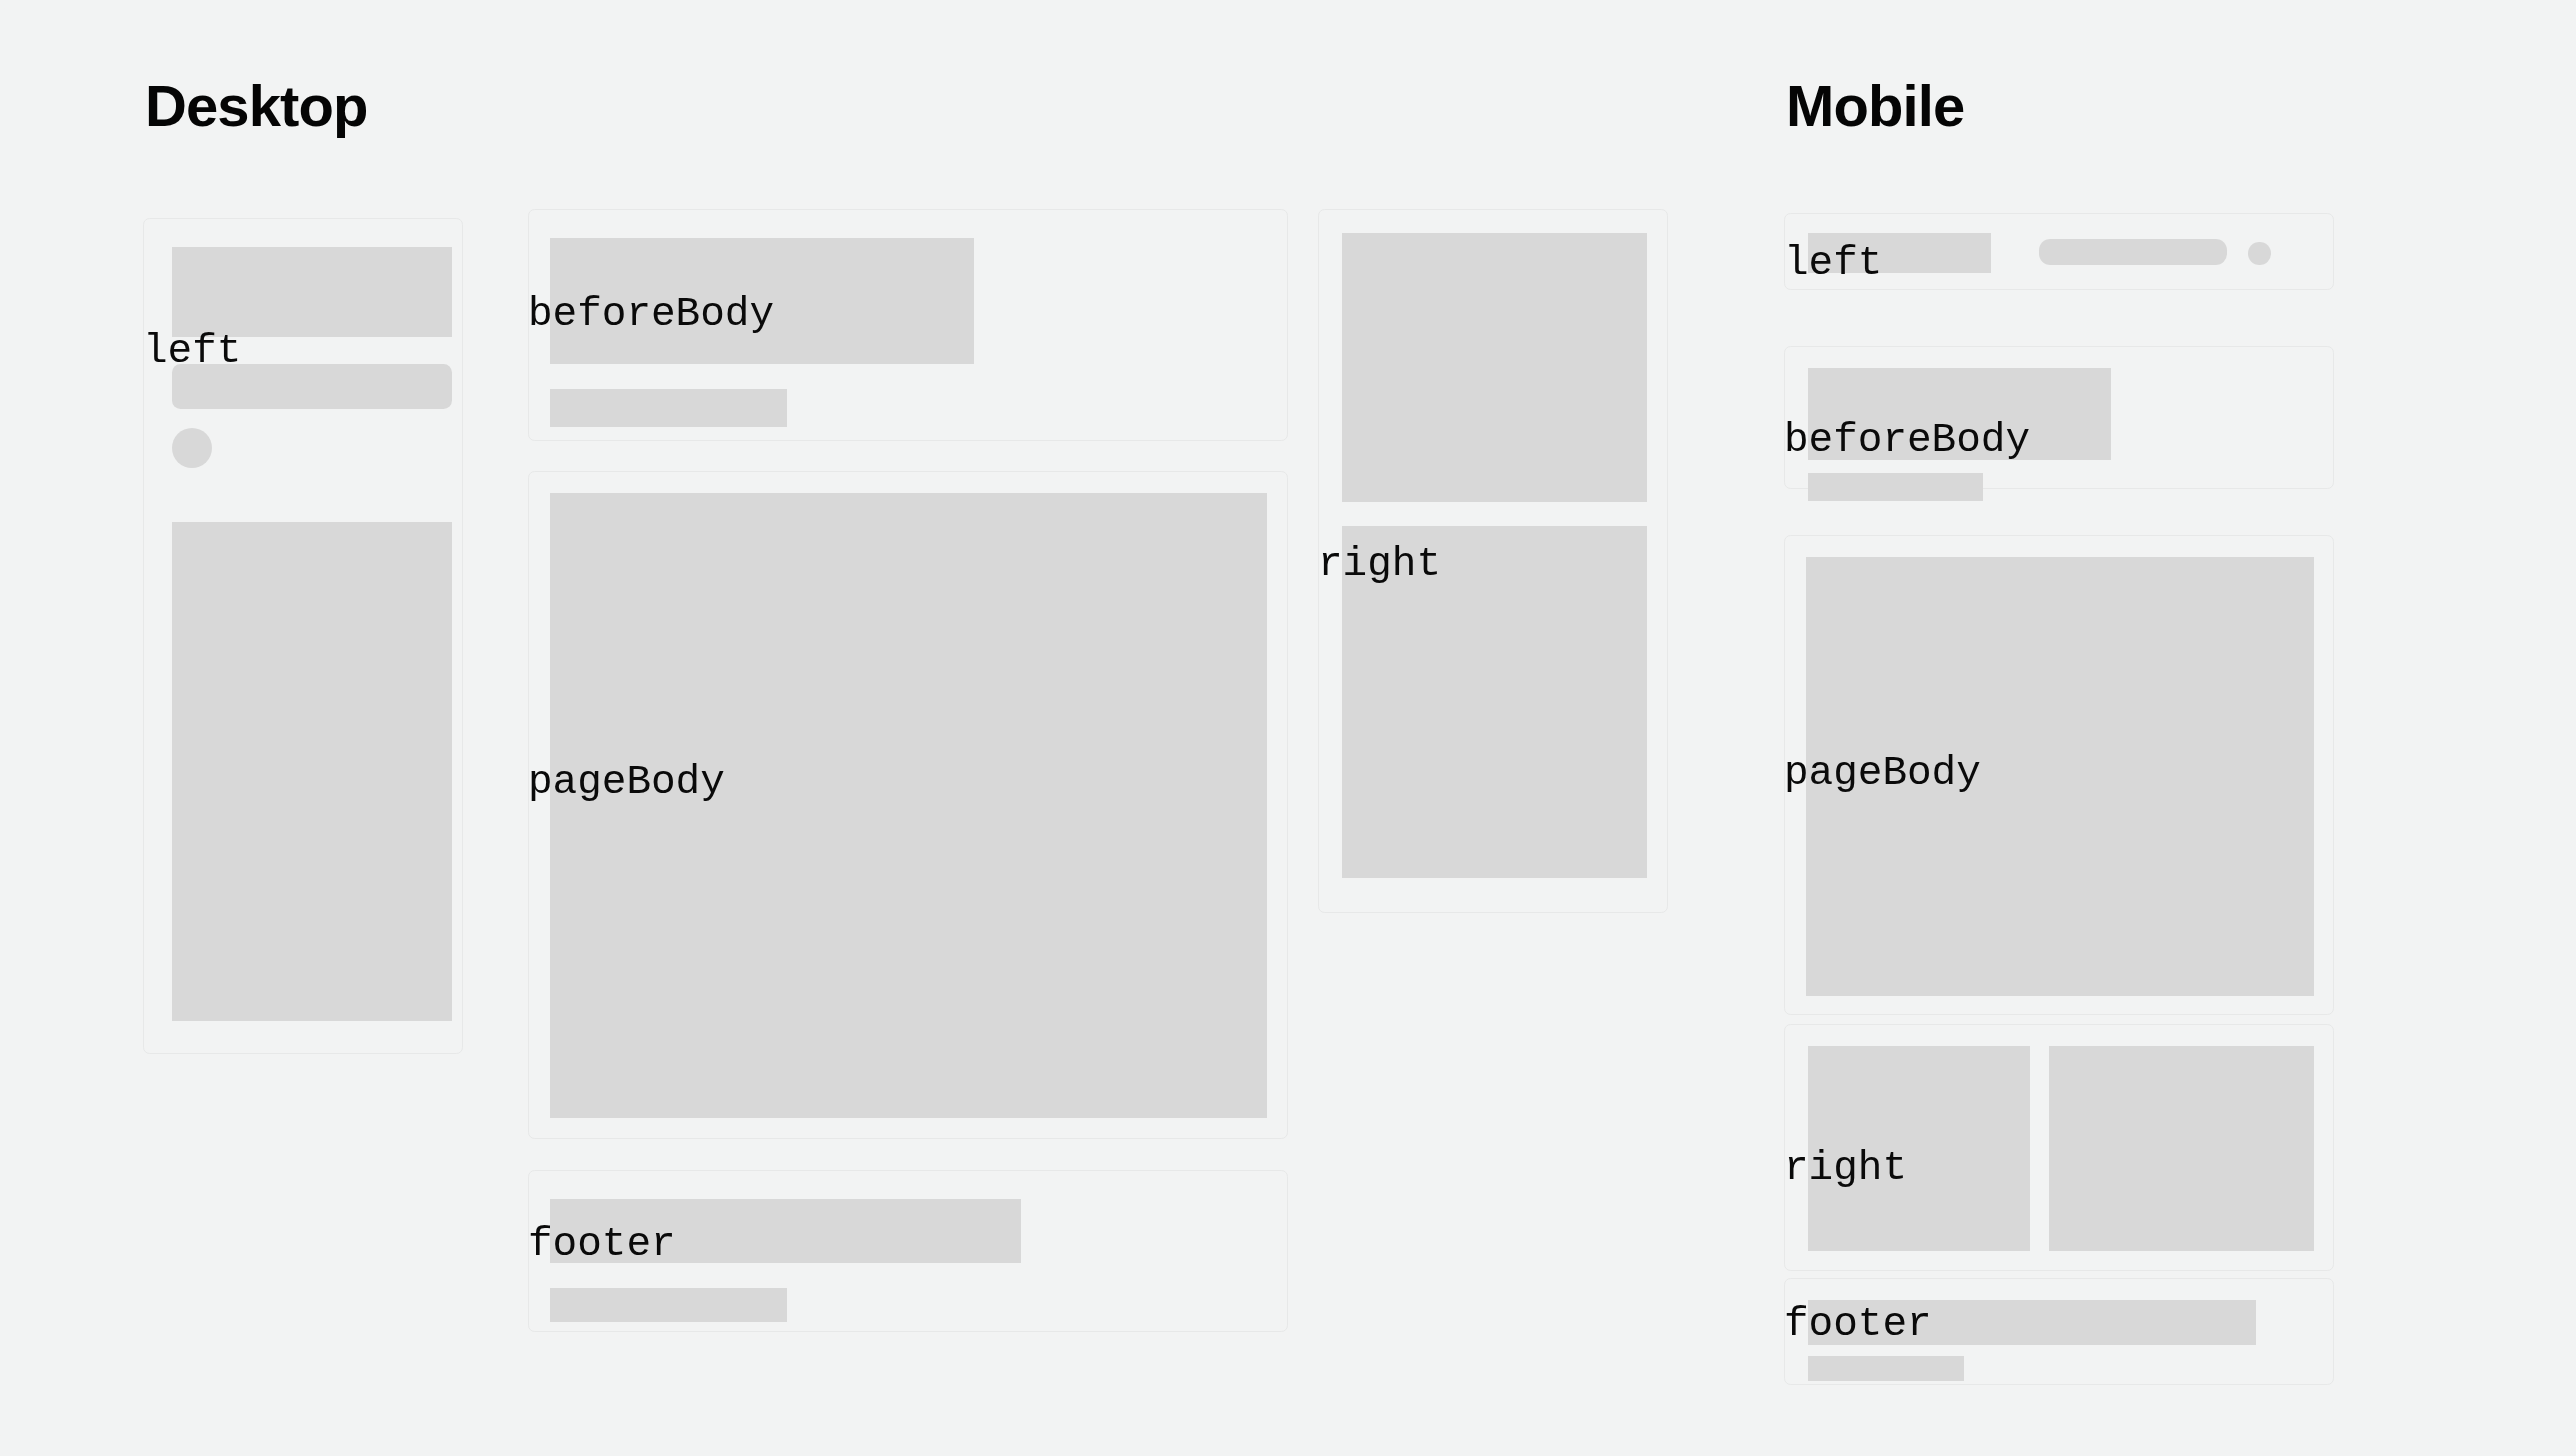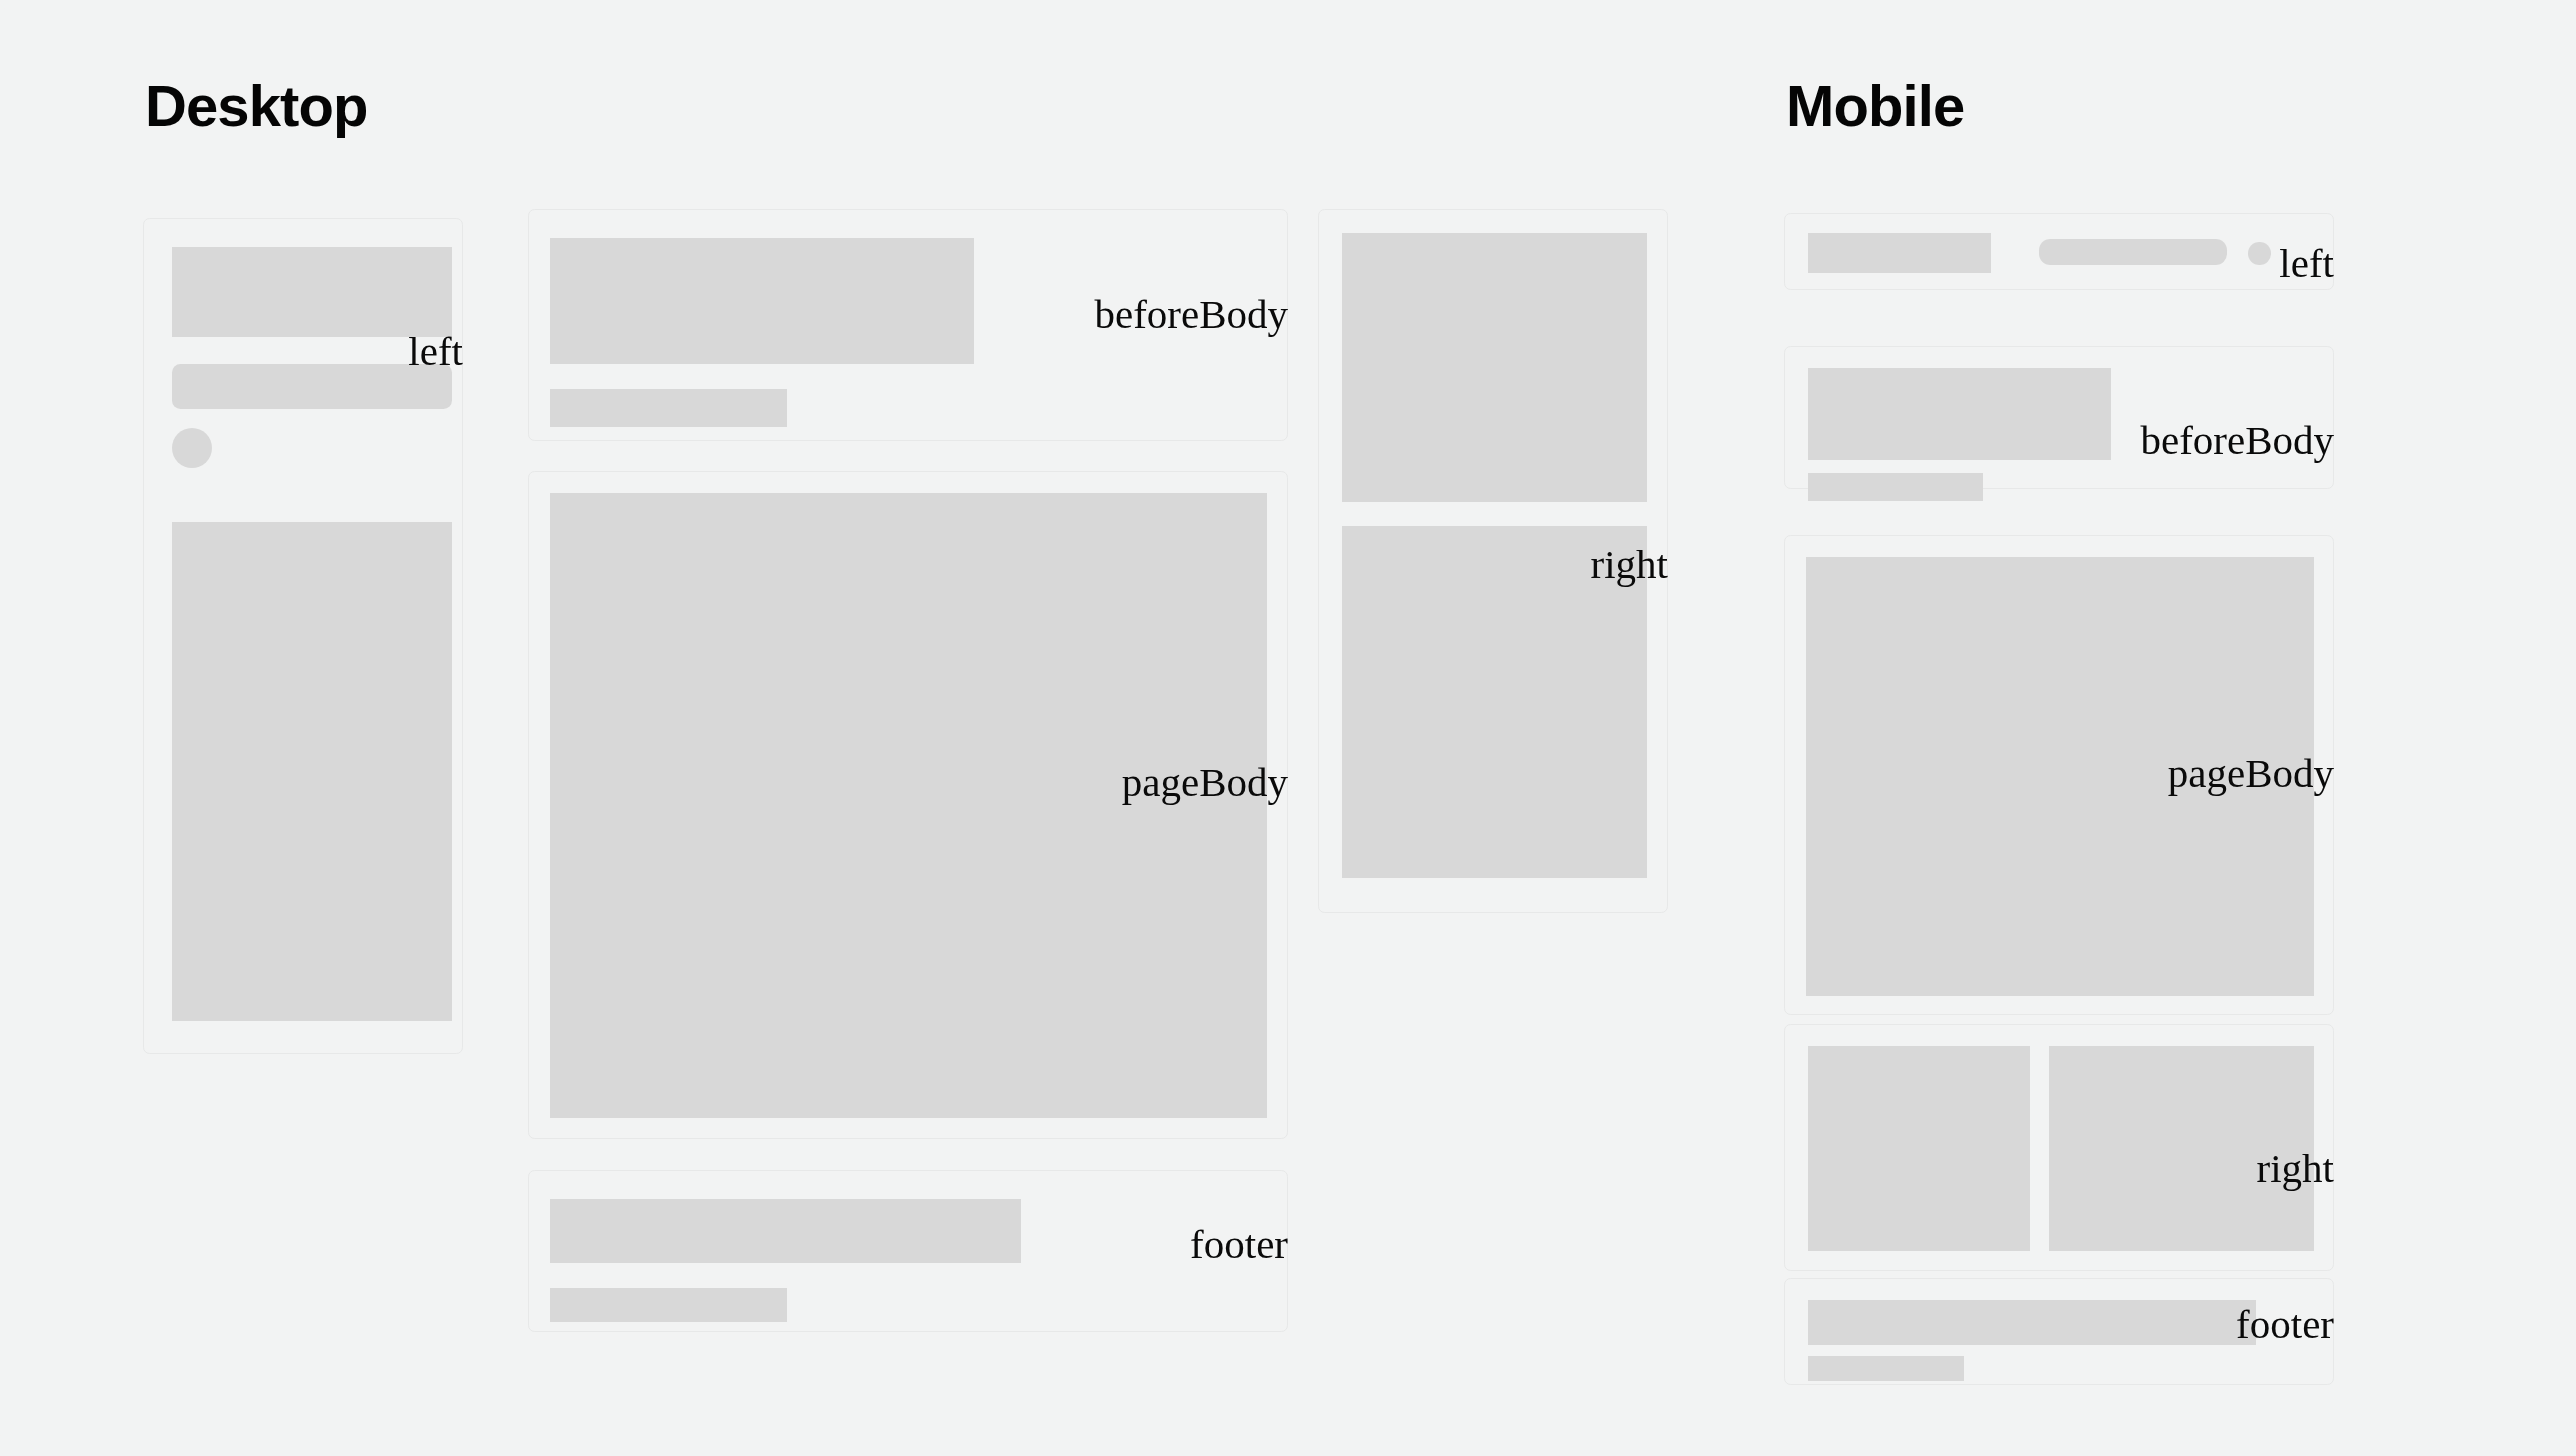--- a/index.html
+++ b/index.html
@@ -49,25 +49,25 @@
     background: #d8d8d8;
   }
   .sk-round { border-radius: 8.5px; }
   .sk-circle { border-radius: 50%; }
 
   
   .region-label {
     position: absolute;
     left: 0;
     width: 100%;
-    font-family: Liberation Serif, serif;
+    font-family: Liberation Mono, monospace;
     font-size: 41px;
     line-height: 1;
     color: #0a0a0a;
-    text-align: right;
+    text-align: left;
     white-space: nowrap;
     pointer-events: none;
   }
 
   
   #desktop-sidebar { left: 143px; top: 218px; width: 320px; height: 836px; }
   #d-side-block-1 { left: 28px; top: 28px; width: 280px; height: 90px; }
   #d-side-block-2 { left: 28px; top: 145px; width: 280px; height: 45px; border-radius: 8.5px; }
   #d-side-avatar  { left: 28px; top: 209px; width: 40px; height: 40px; }
   #d-side-main    { left: 28px; top: 303px; width: 280px; height: 499px; }

